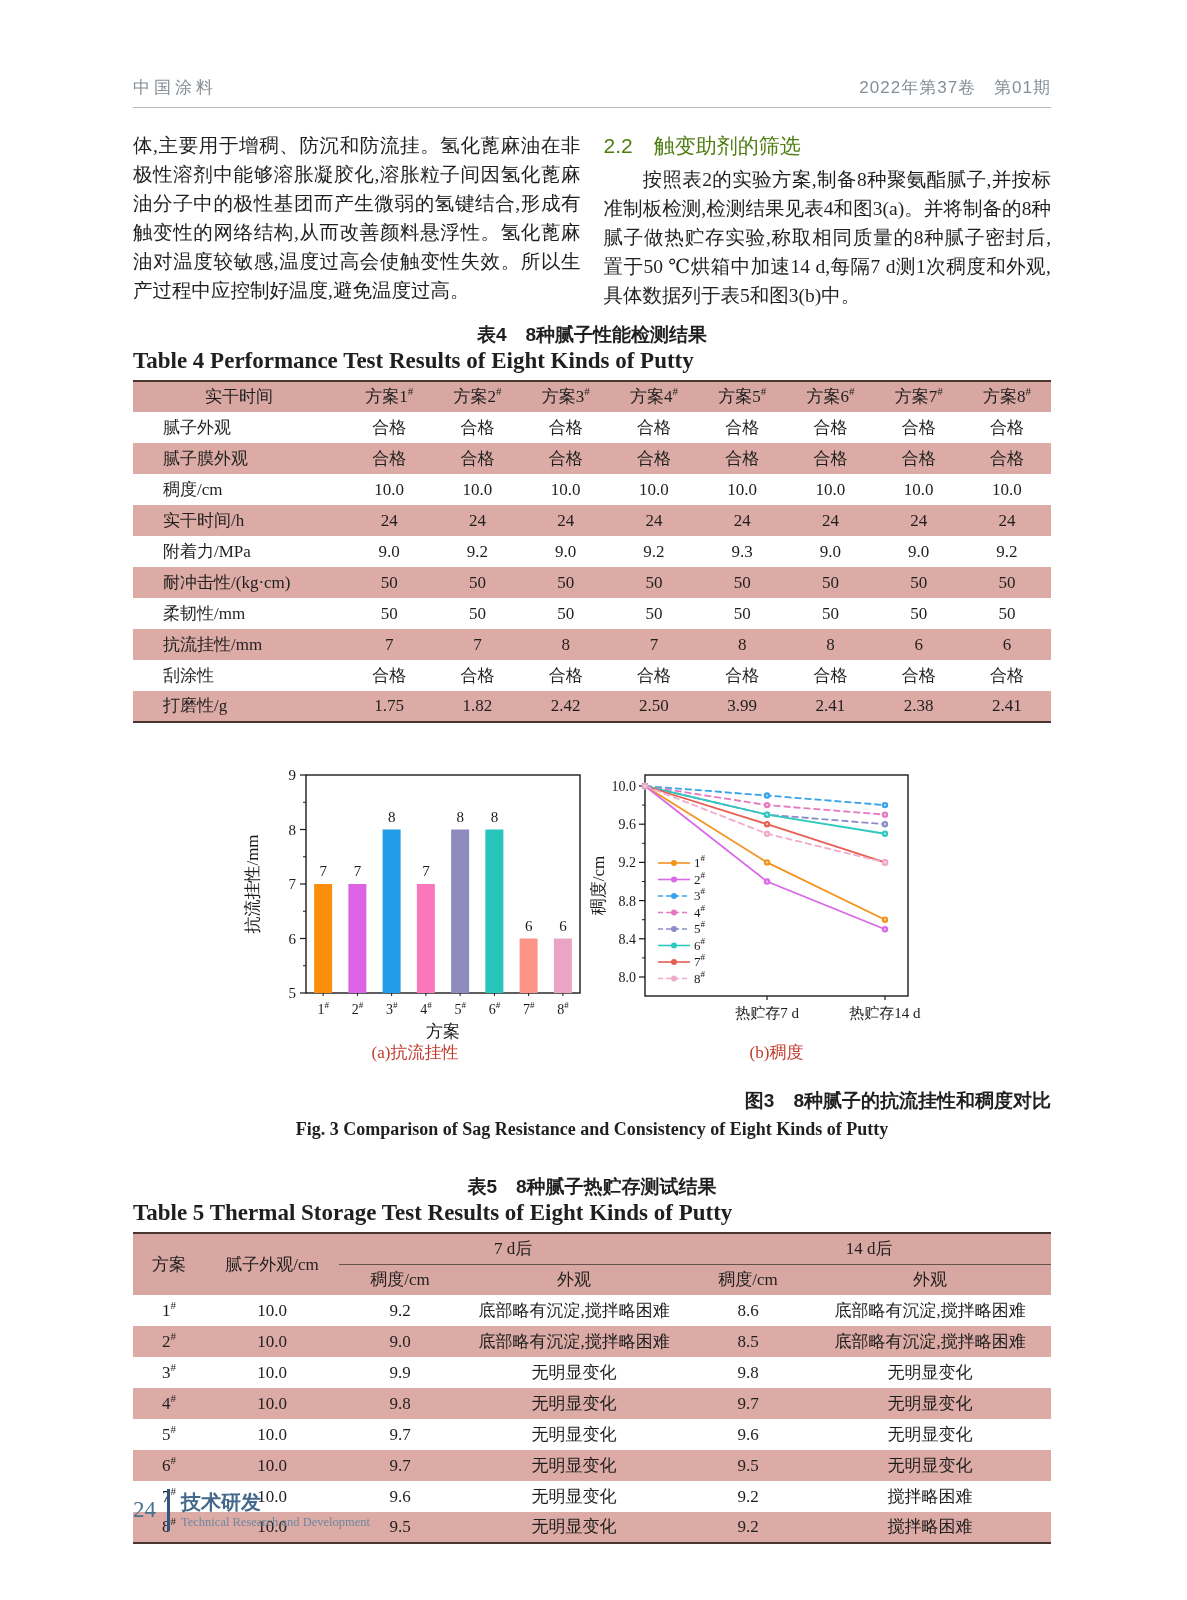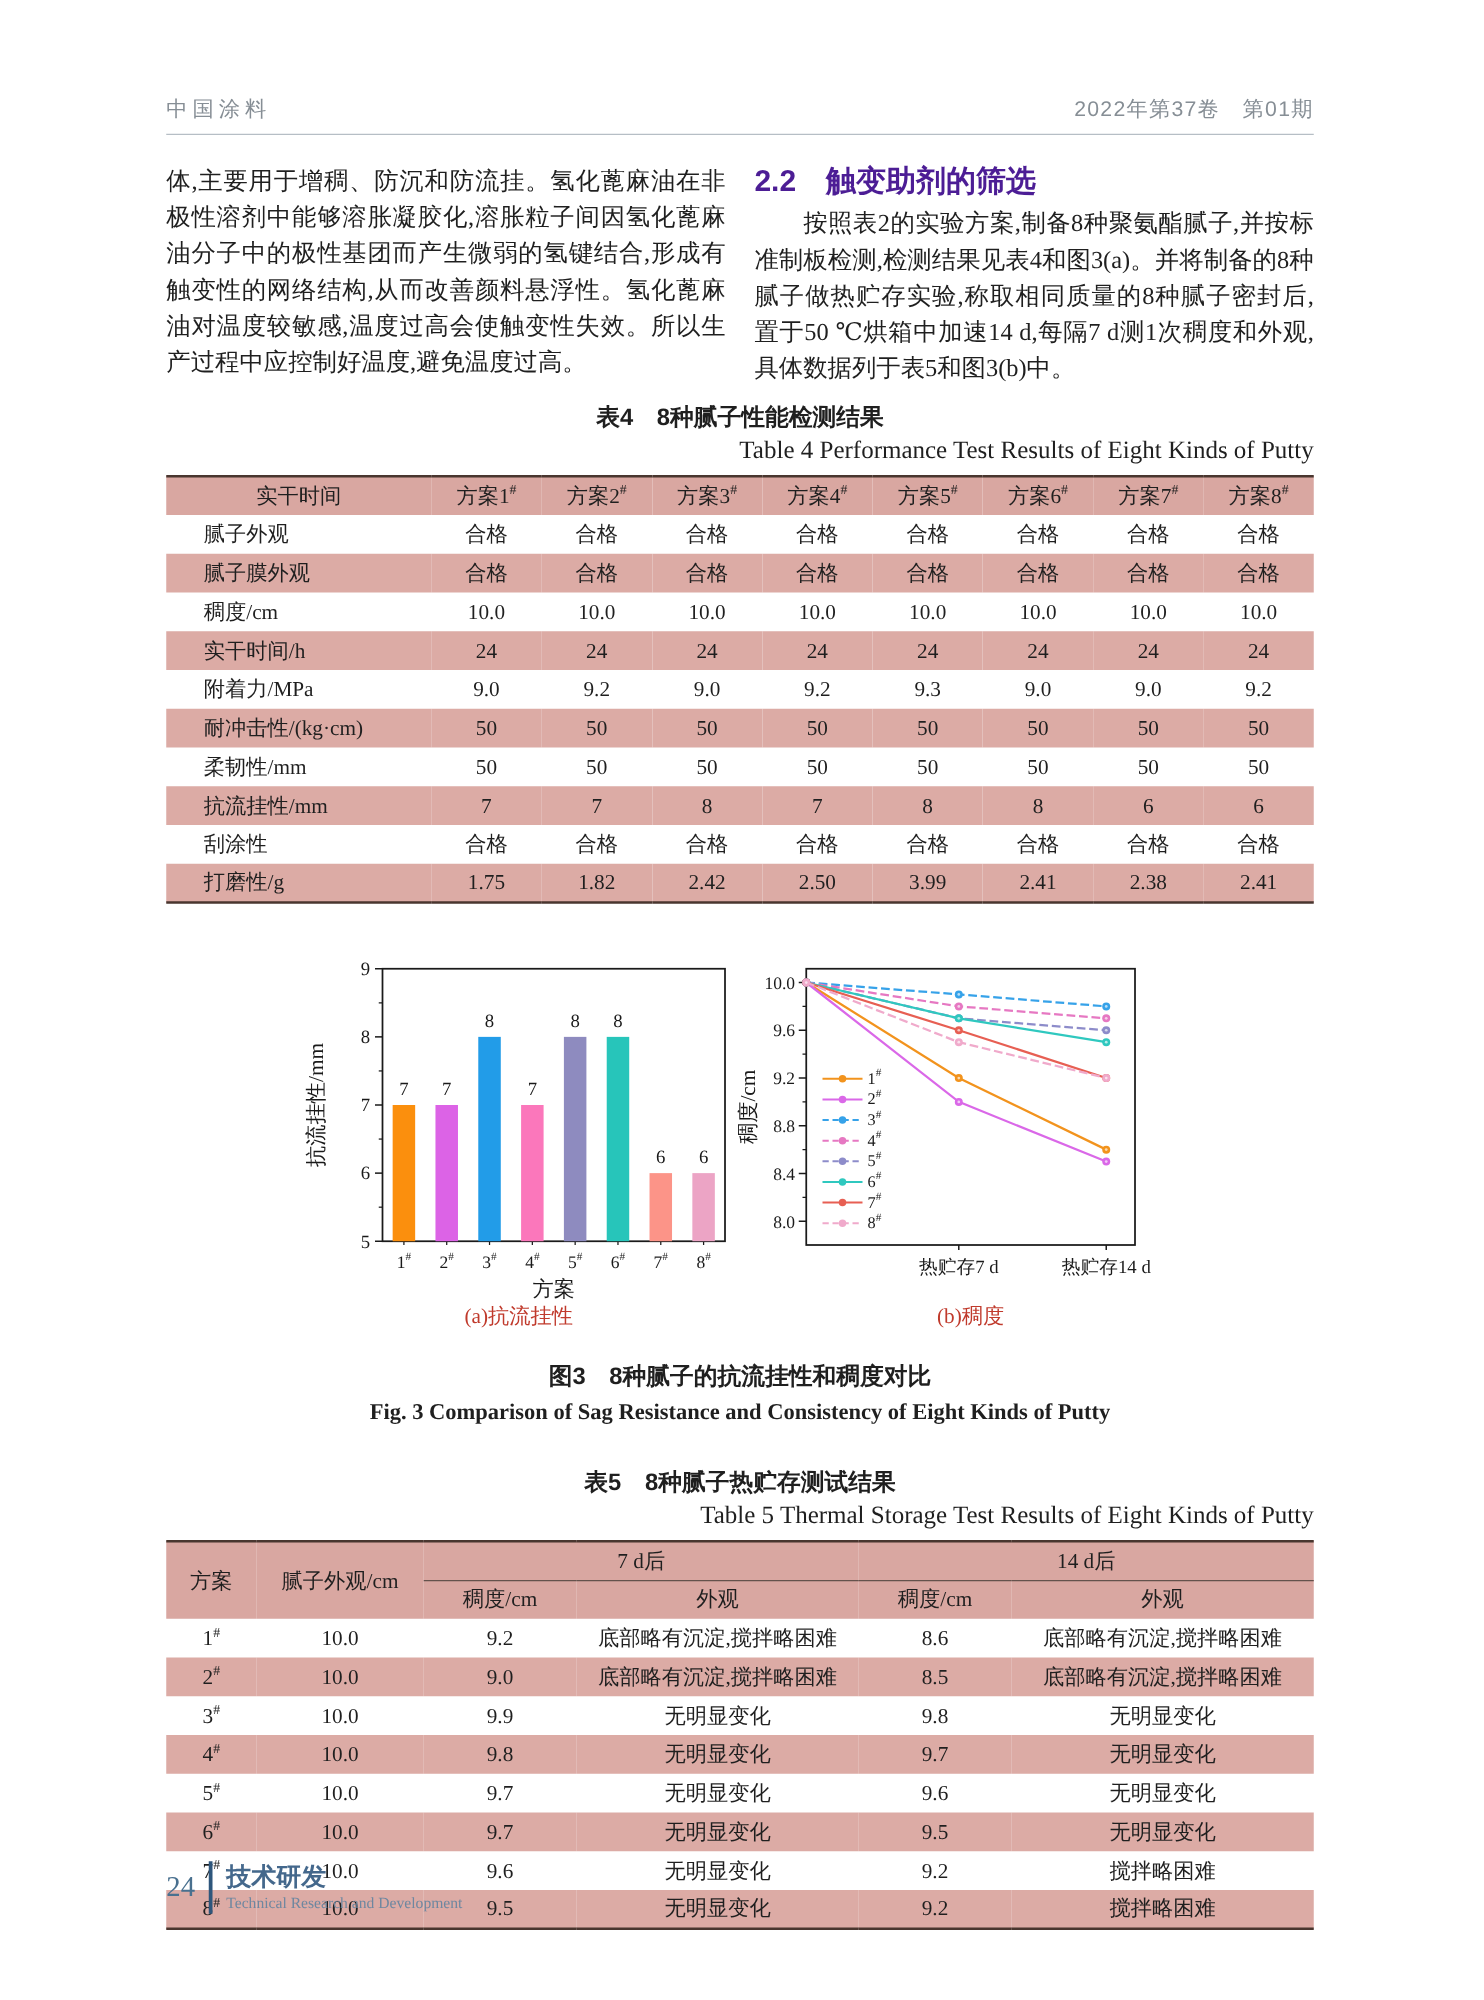--- a/index.html
+++ b/index.html
@@ -9,27 +9,27 @@
 .content{padding:0 136px 0 133px}
 
 .pgheader{display:flex;justify-content:space-between;align-items:center;
   padding-top:76px;padding-bottom:8px;border-bottom:1.5px solid #b6bec5;
   color:#868e95;font-family:"Liberation Sans","DejaVu Sans",sans-serif;font-size:17px}
 .pgheader .journal{letter-spacing:4px}
 .pgheader .issue{letter-spacing:1px}
 
 .cols{display:flex;gap:23px;margin-top:23px}
 .col{flex:1;font-size:19.5px;line-height:29px;text-align:justify}
-.sec-head{font-family:"Liberation Sans","DejaVu Sans",sans-serif;font-weight:bold;
-  font-size:24px;color:#4c1d95;margin-bottom:5px}
+.sec-head{font-family:"Liberation Sans","DejaVu Sans",sans-serif;font-weight:normal;
+  font-size:21px;color:#4d7c0f;margin-bottom:5px}
 .indent{text-indent:2em}
 
 .tbl-title-zh{text-align:center;font-family:"Liberation Sans","DejaVu Sans",sans-serif;
   font-weight:bold;font-size:19px;margin-top:12px;line-height:25px}
-.tbl-title-en{text-align:right;font-weight:normal;font-size:20px;margin-top:2px;line-height:23px}
+.tbl-title-en{text-align:left;font-weight:bold;font-size:23px;margin-top:2px;line-height:23px}
 
 table{width:100%;border-collapse:collapse;font-size:17px;margin-top:8px;
   border-top:2.5px solid #49362f;border-bottom:2.5px solid #49362f}
 th,td{height:31px;text-align:center;font-weight:normal;padding:0 2px;line-height:20px}
 thead th{background:#d9a7a1}
 tr.alt td{background:#dcaba5}
 #table4 col.c0{width:212px}
 #table4 td:first-child{text-align:left;padding-left:30px}
 #table5 col.c0{width:72px}
 #table5 col.c1{width:134px}
@@ -38,21 +38,21 @@
 #table5 col.c4{width:122px}
 th.group{border-bottom:1.5px solid #64524c}
 sup{font-size:11px;line-height:0;vertical-align:super}
 
 .figure-row{display:flex;margin-top:22px;margin-left:107px}
 svg{display:block}
 svg text{font-family:"Liberation Serif","DejaVu Serif",serif}
 .subcaps{display:flex;margin-left:107px;margin-top:0px;color:#c03a2c;font-size:17px}
 .subcap-a{width:350px;text-align:center}
 .subcap-b{width:373px;text-align:center}
-.figcap-zh{text-align:center;font-family:"Liberation Sans","DejaVu Sans",sans-serif;
+.figcap-zh{text-align:right;font-family:"Liberation Sans","DejaVu Sans",sans-serif;
   font-weight:bold;font-size:19px;margin-top:24px}
 .figcap-en{text-align:center;font-weight:bold;font-size:18px;margin-top:5px}
 .t5-titles{margin-top:34px}
 
 .pgfooter{position:absolute;left:133px;top:1489px;display:flex;align-items:center}
 .pgnum{font-size:23px;color:#49708f;margin-right:11px}
 .fbar{width:3px;height:42px;background:#2e567c;margin-right:11px}
 .fzh{font-family:"Liberation Sans","DejaVu Sans",sans-serif;font-weight:bold;
   font-size:20px;color:#44688c;line-height:23px}
 .fen{font-size:12.5px;color:#6e87a0;line-height:16px}

